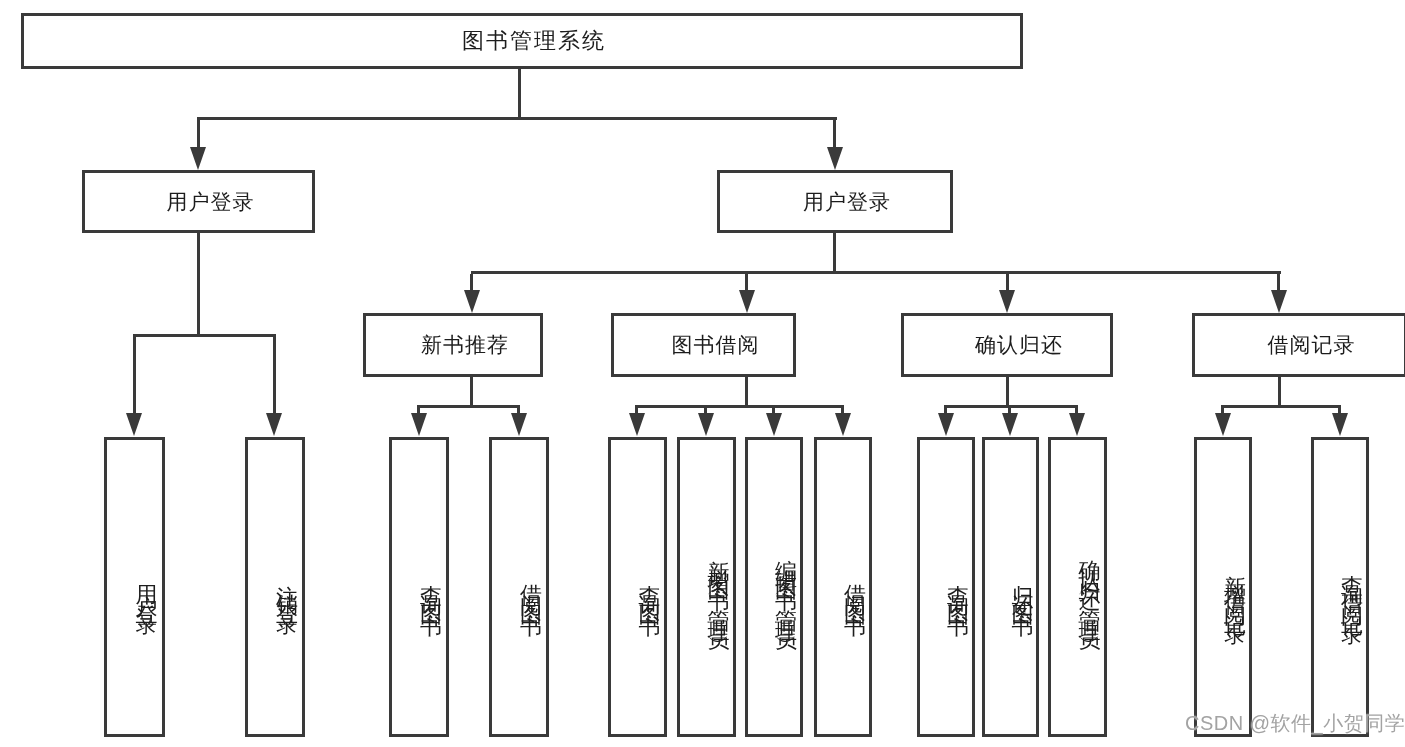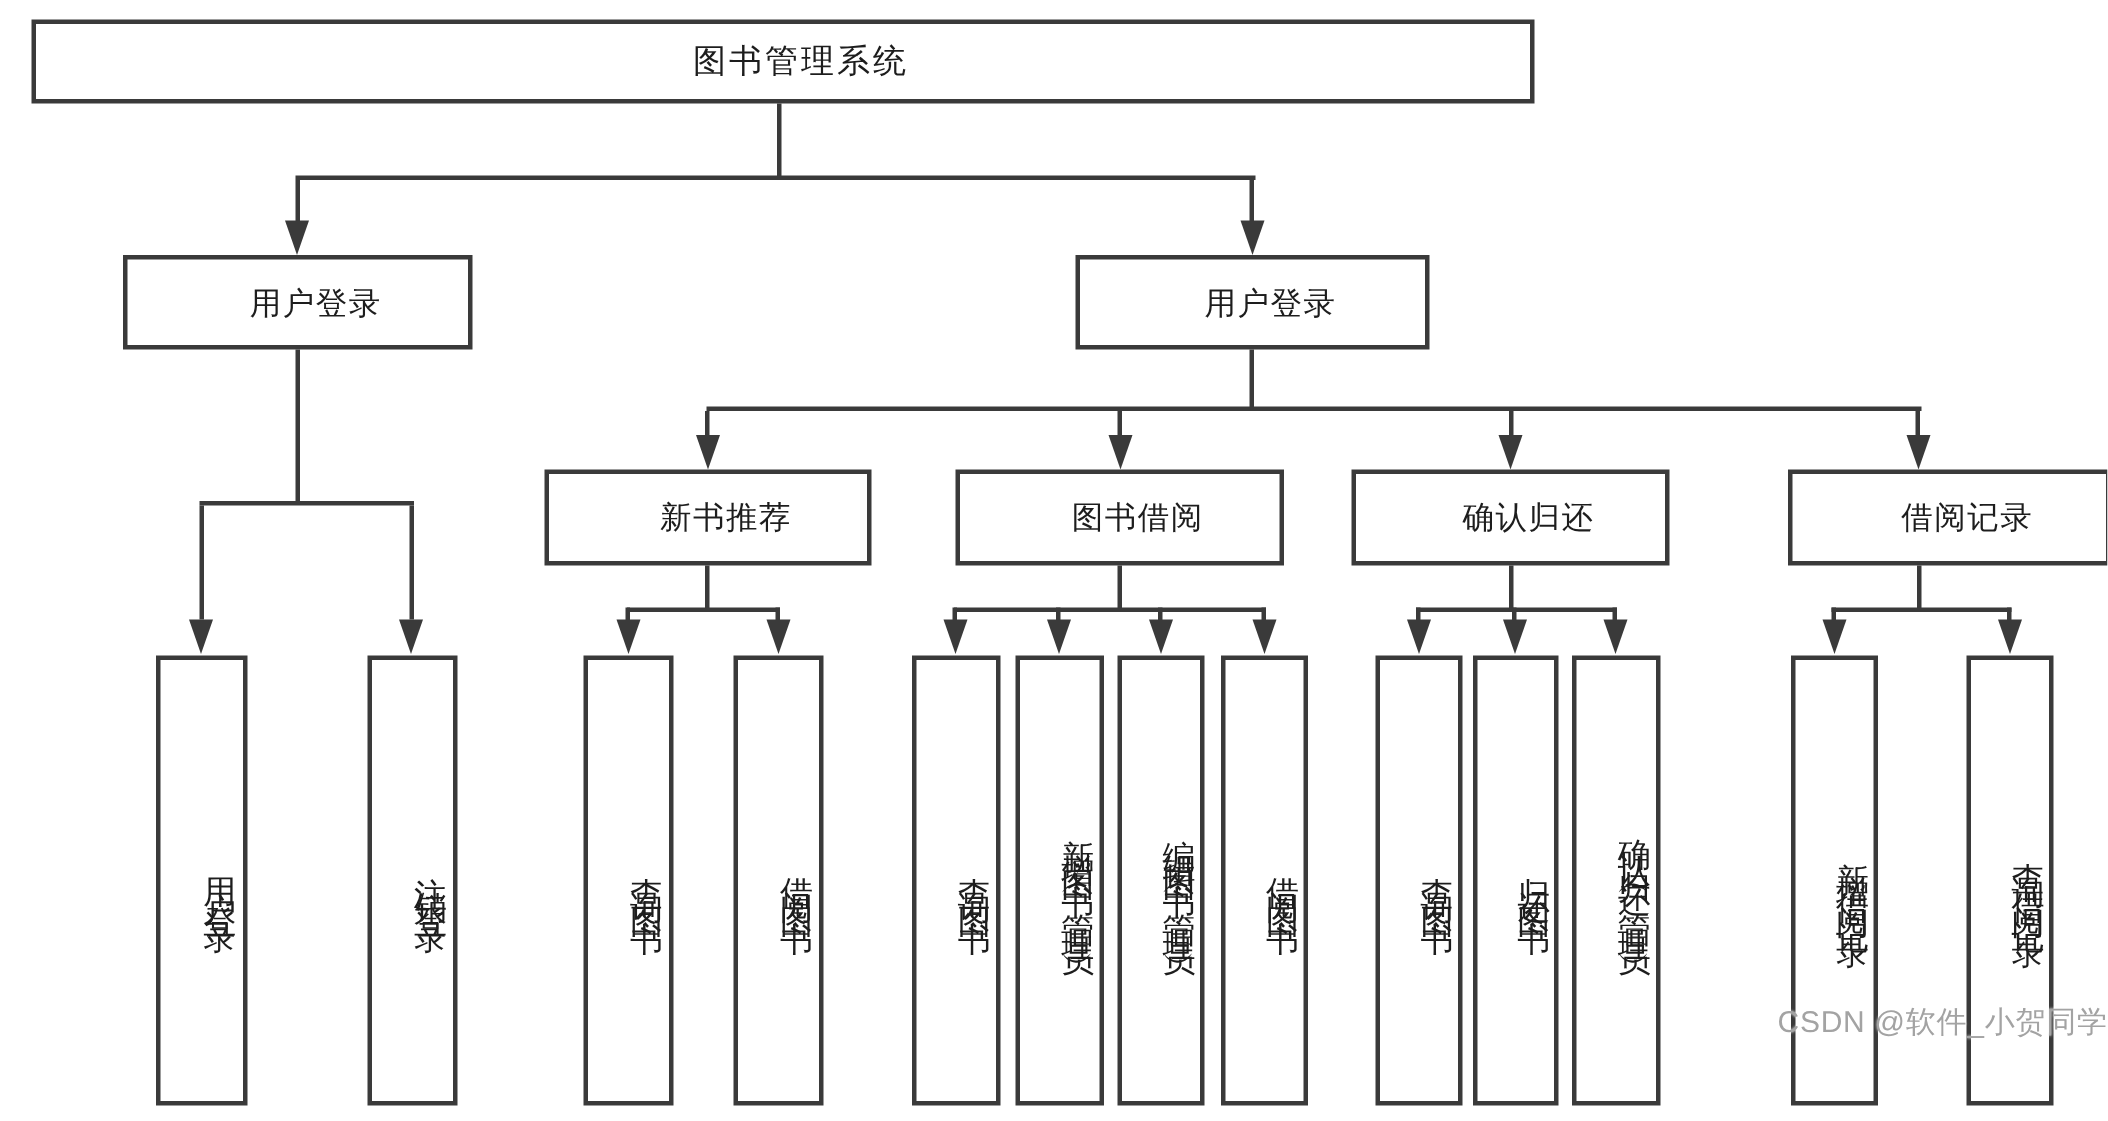--- a/index.html
+++ b/index.html
@@ -22,21 +22,21 @@
     font-size:22px; letter-spacing:10px; line-height:1.0;
   }
   .hline, .vline { position:absolute; background:var(--line,#3a3a3a); }
   .arrow {
     position:absolute; width:0; height:0;
     border-left:8px solid transparent;
     border-right:8px solid transparent;
     border-top:23px solid var(--line,#3a3a3a);
   }
   .watermark {
-    position:absolute; left:1185px; top:668px;
+    position:absolute; left:1185px; top:710px;
     font-size:20px; color:var(--wm,#a3a3a3);
     letter-spacing:0.5px; white-space:nowrap; z-index:5;
     text-shadow:0 0 2px #ffffff;
   }
 </style>
 </head>
 <body>
 
 <div class="canvas">
 
@@ -63,22 +63,22 @@
   <div class="hline" style="left:471px;top:271px;width:810px;height:3px"></div>
   <div class="vline" style="left:470px;top:274px;width:3px;height:17px"></div>
   <div class="arrow" style="left:464px;top:290px"></div>
   <div class="vline" style="left:745px;top:274px;width:3px;height:17px"></div>
   <div class="arrow" style="left:739px;top:290px"></div>
   <div class="vline" style="left:1006px;top:274px;width:3px;height:17px"></div>
   <div class="arrow" style="left:999px;top:290px"></div>
   <div class="vline" style="left:1277px;top:274px;width:3px;height:17px"></div>
   <div class="arrow" style="left:1271px;top:290px"></div>
 
-  <div class="box hbox" style="left:363px;top:313px;width:218px;height:64px">新书推荐</div>
-  <div class="box hbox" style="left:637px;top:313px;width:219px;height:64px">图书借阅</div>
+  <div class="box hbox" style="left:363px;top:313px;width:180px;height:64px">新书推荐</div>
+  <div class="box hbox" style="left:611px;top:313px;width:185px;height:64px">图书借阅</div>
   <div class="box hbox" style="left:901px;top:313px;width:212px;height:64px">确认归还</div>
   <div class="box hbox" style="left:1192px;top:313px;width:215px;height:64px">借阅记录</div>
 
   <div class="vline" style="left:470px;top:377px;width:3px;height:30px"></div>
   <div class="hline" style="left:418px;top:405px;width:102px;height:3px"></div>
   <div class="vline" style="left:417px;top:405px;width:3px;height:10px"></div>
   <div class="arrow" style="left:411px;top:413px"></div>
   <div class="vline" style="left:517px;top:405px;width:3px;height:10px"></div>
   <div class="arrow" style="left:511px;top:413px"></div>
 

